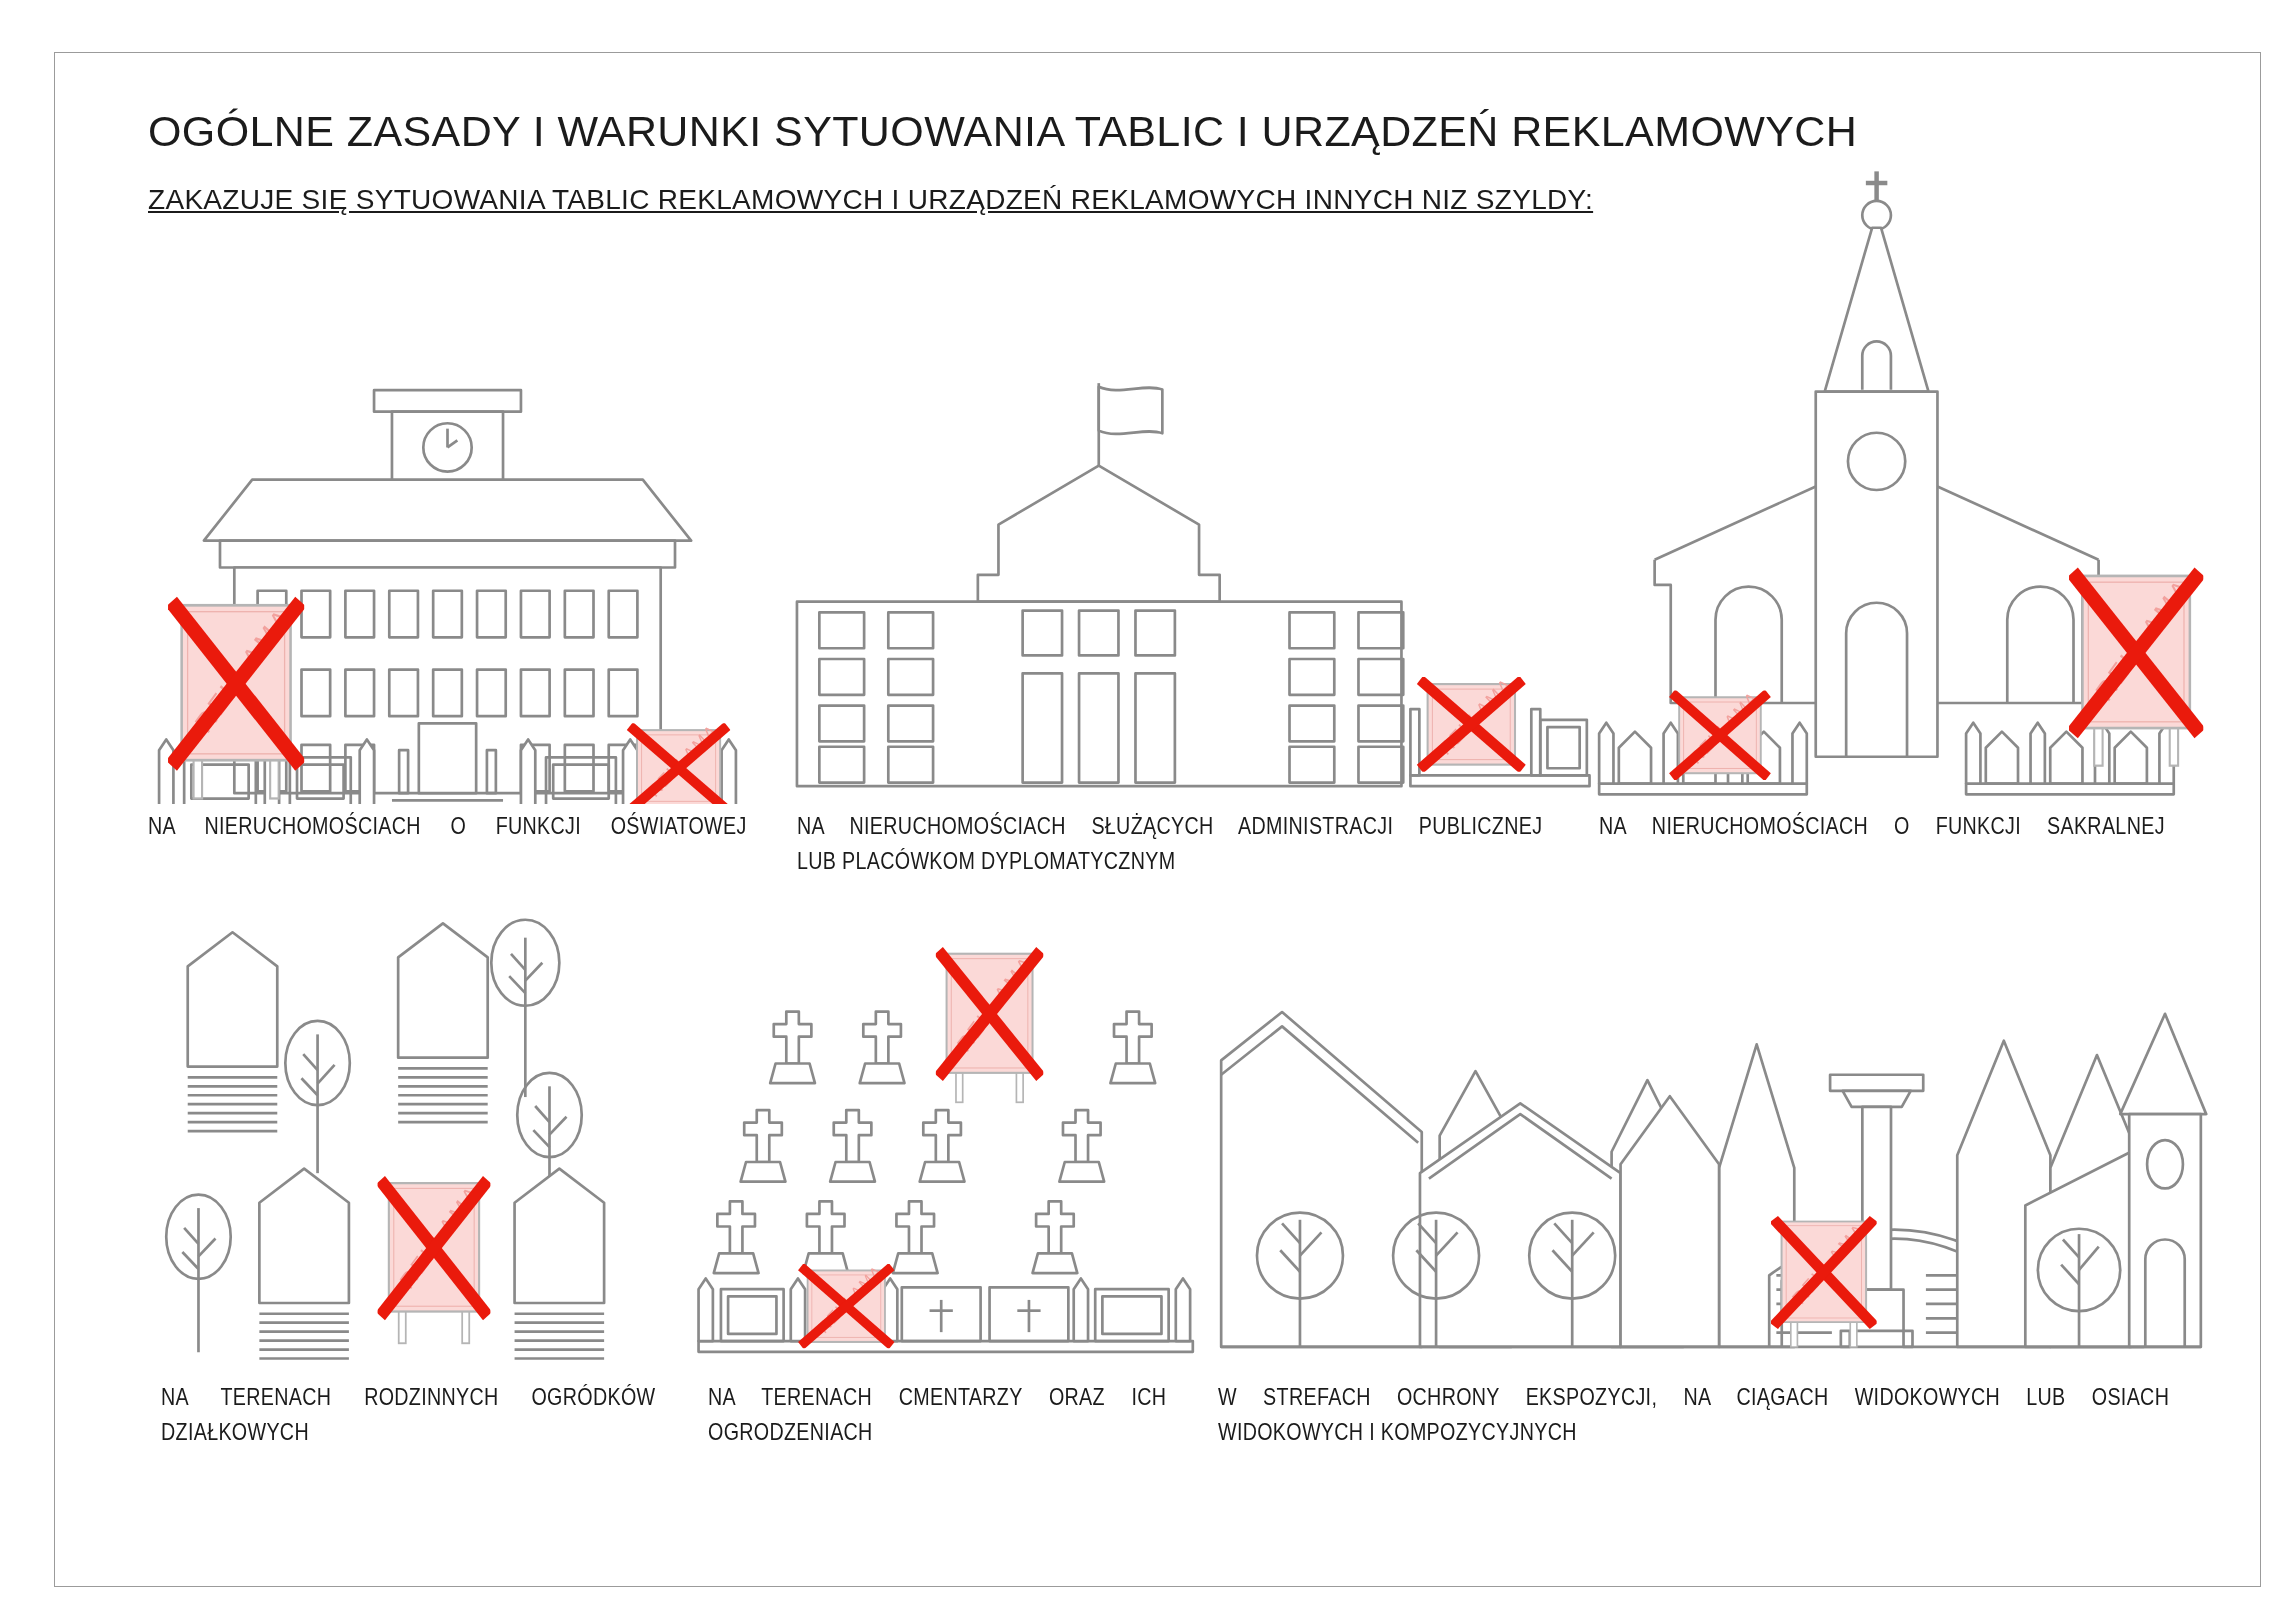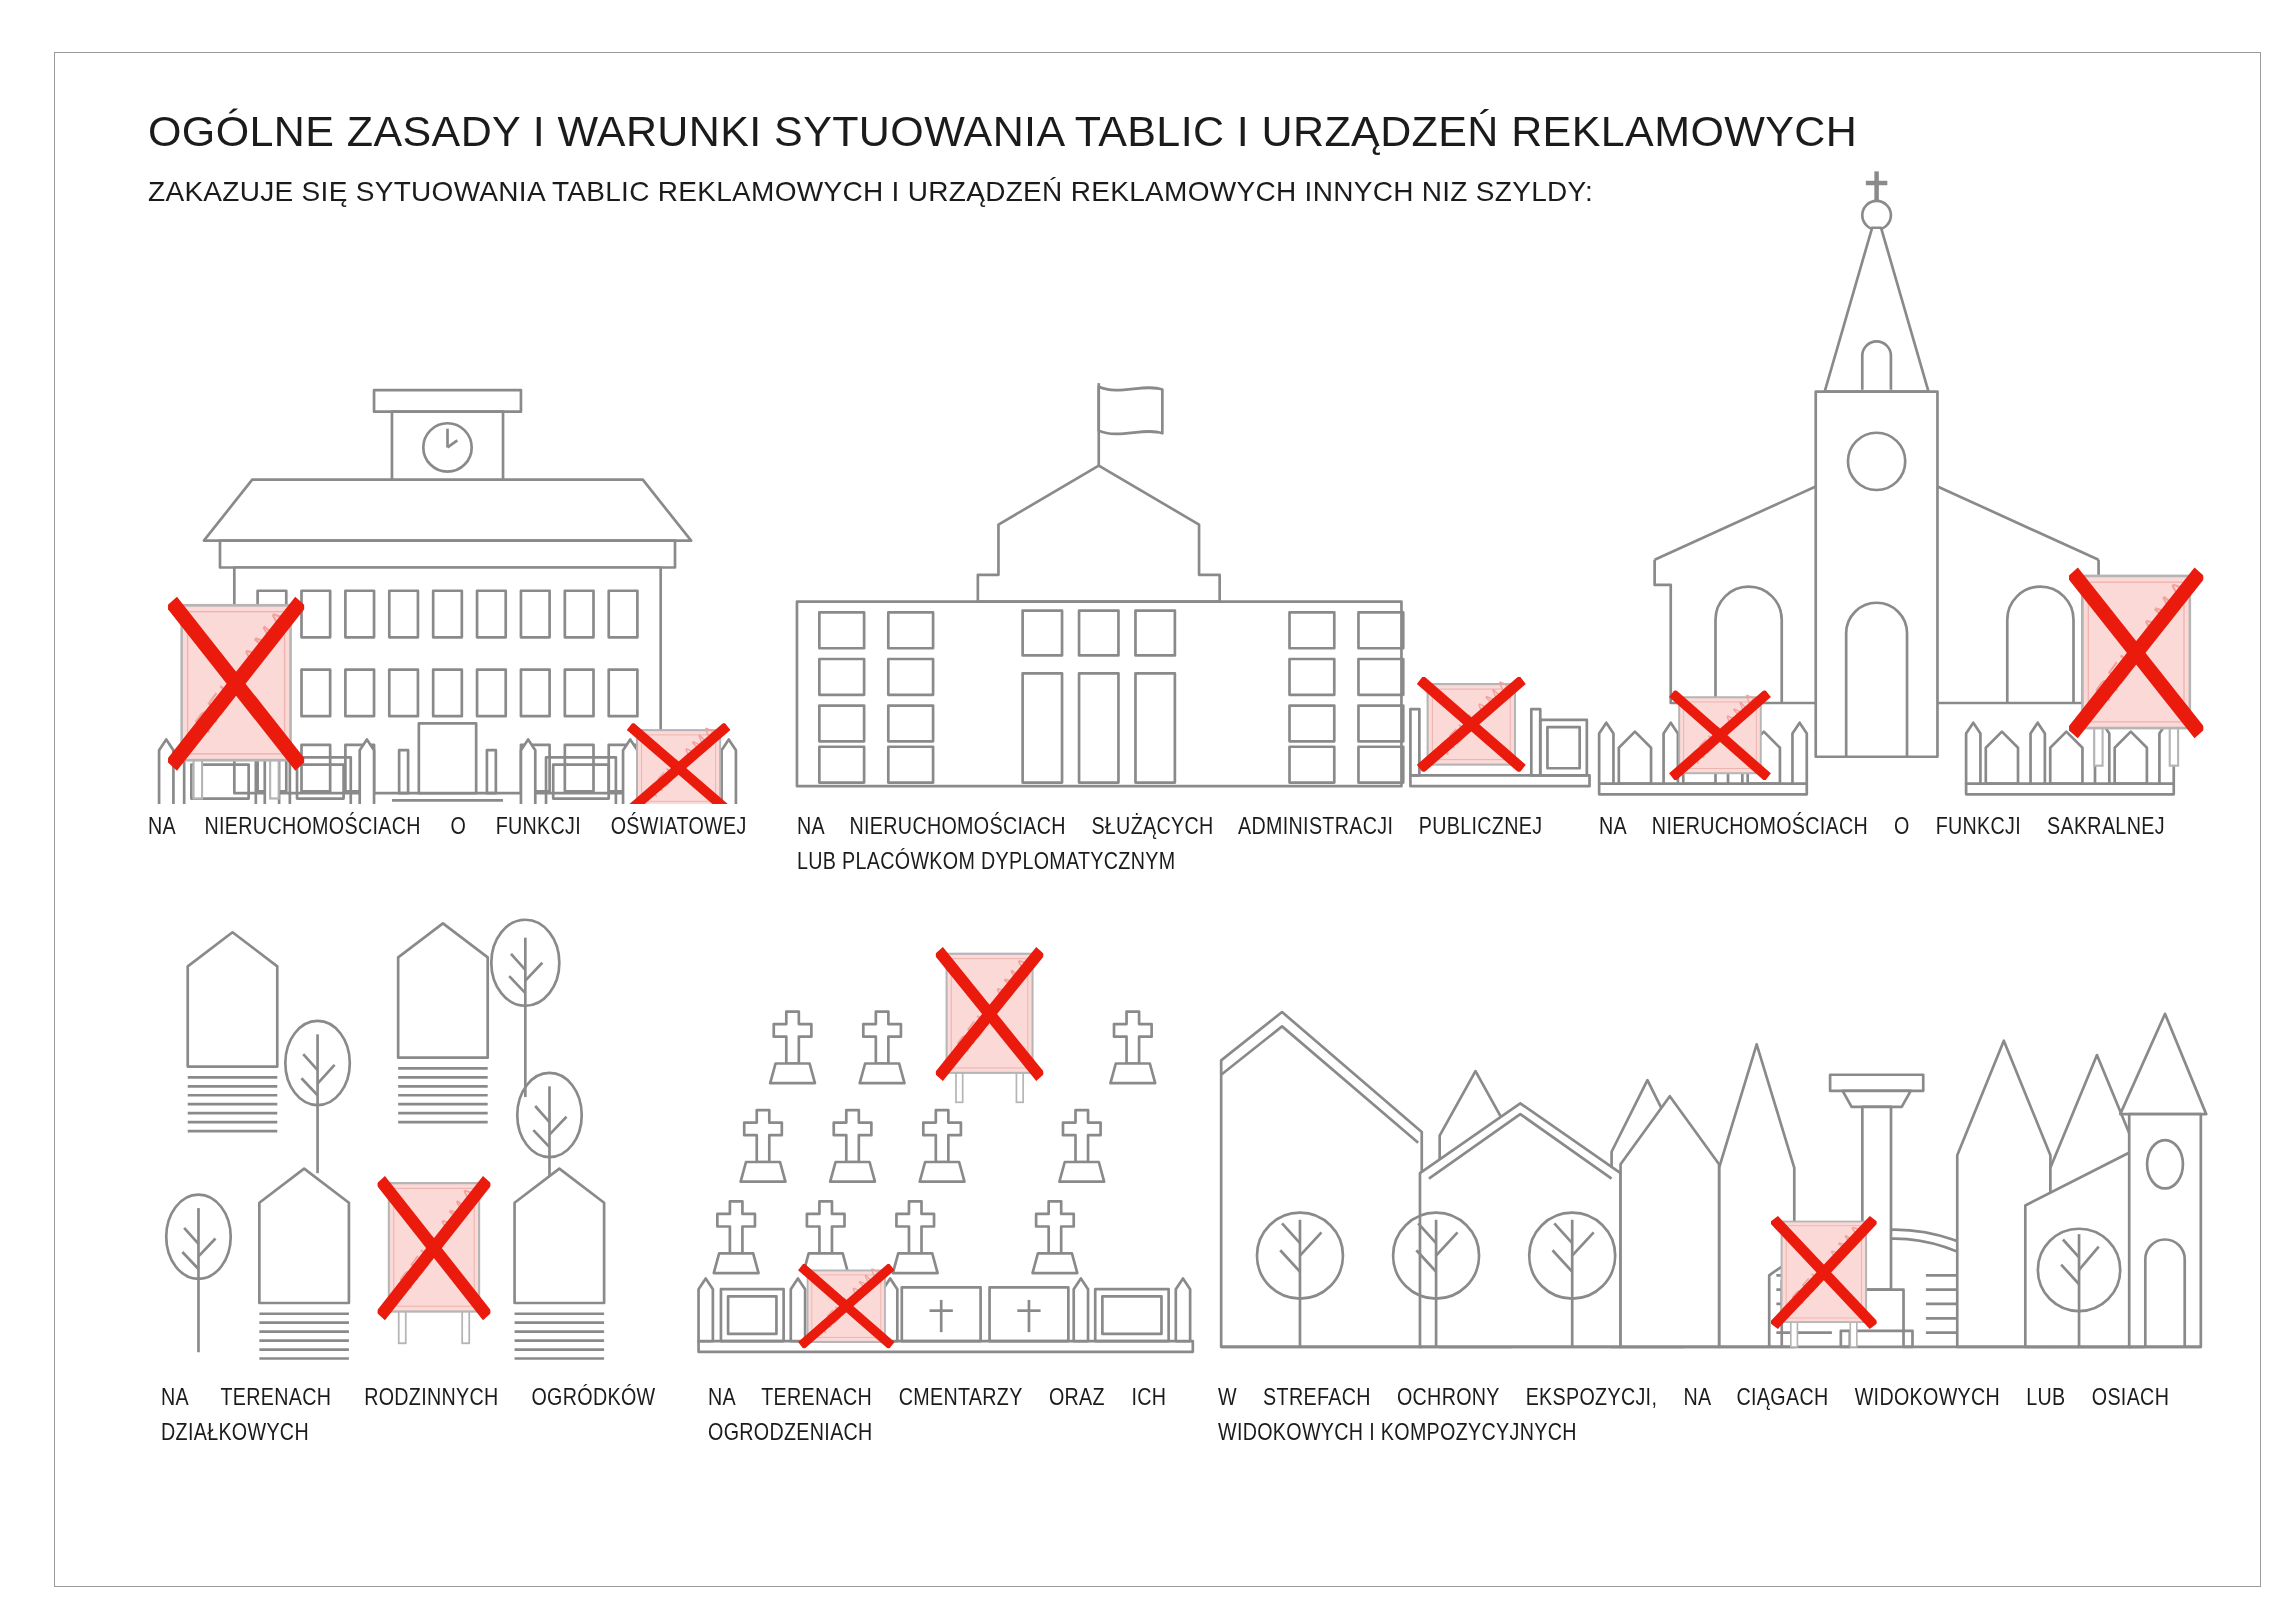--- a/index.html
+++ b/index.html
@@ -9,22 +9,22 @@
   }
   .page-border {
     position:absolute; left:54px; top:52px; width:2205px; height:1533px;
     border:1.8px solid #9b9b9b;
   }
   .title {
     position:absolute; left:148px; top:107px;
     font-size:43px; letter-spacing:0.4px; white-space:nowrap;
   }
   .subtitle {
-    position:absolute; left:148px; top:176px;
-    font-size:28px; letter-spacing:0.3px; white-space:nowrap;
+    position:absolute; left:148px; top:184px;
+    font-size:28px; letter-spacing:0.3px; white-space:nowrap;text-decoration:underline;
   }
   .caption {
     position:absolute; font-size:24px; line-height:35px;
     transform:scaleX(0.82); transform-origin:0 0; letter-spacing:0.4px;
   }
   .cap-line { text-align:left; }
   .cap-line.just { text-align:justify; text-align-last:justify; }
   .fig { position:absolute; }
   
   .s  { stroke:#8a8a8a; stroke-width:3; fill:#ffffff; stroke-linejoin:round; }

